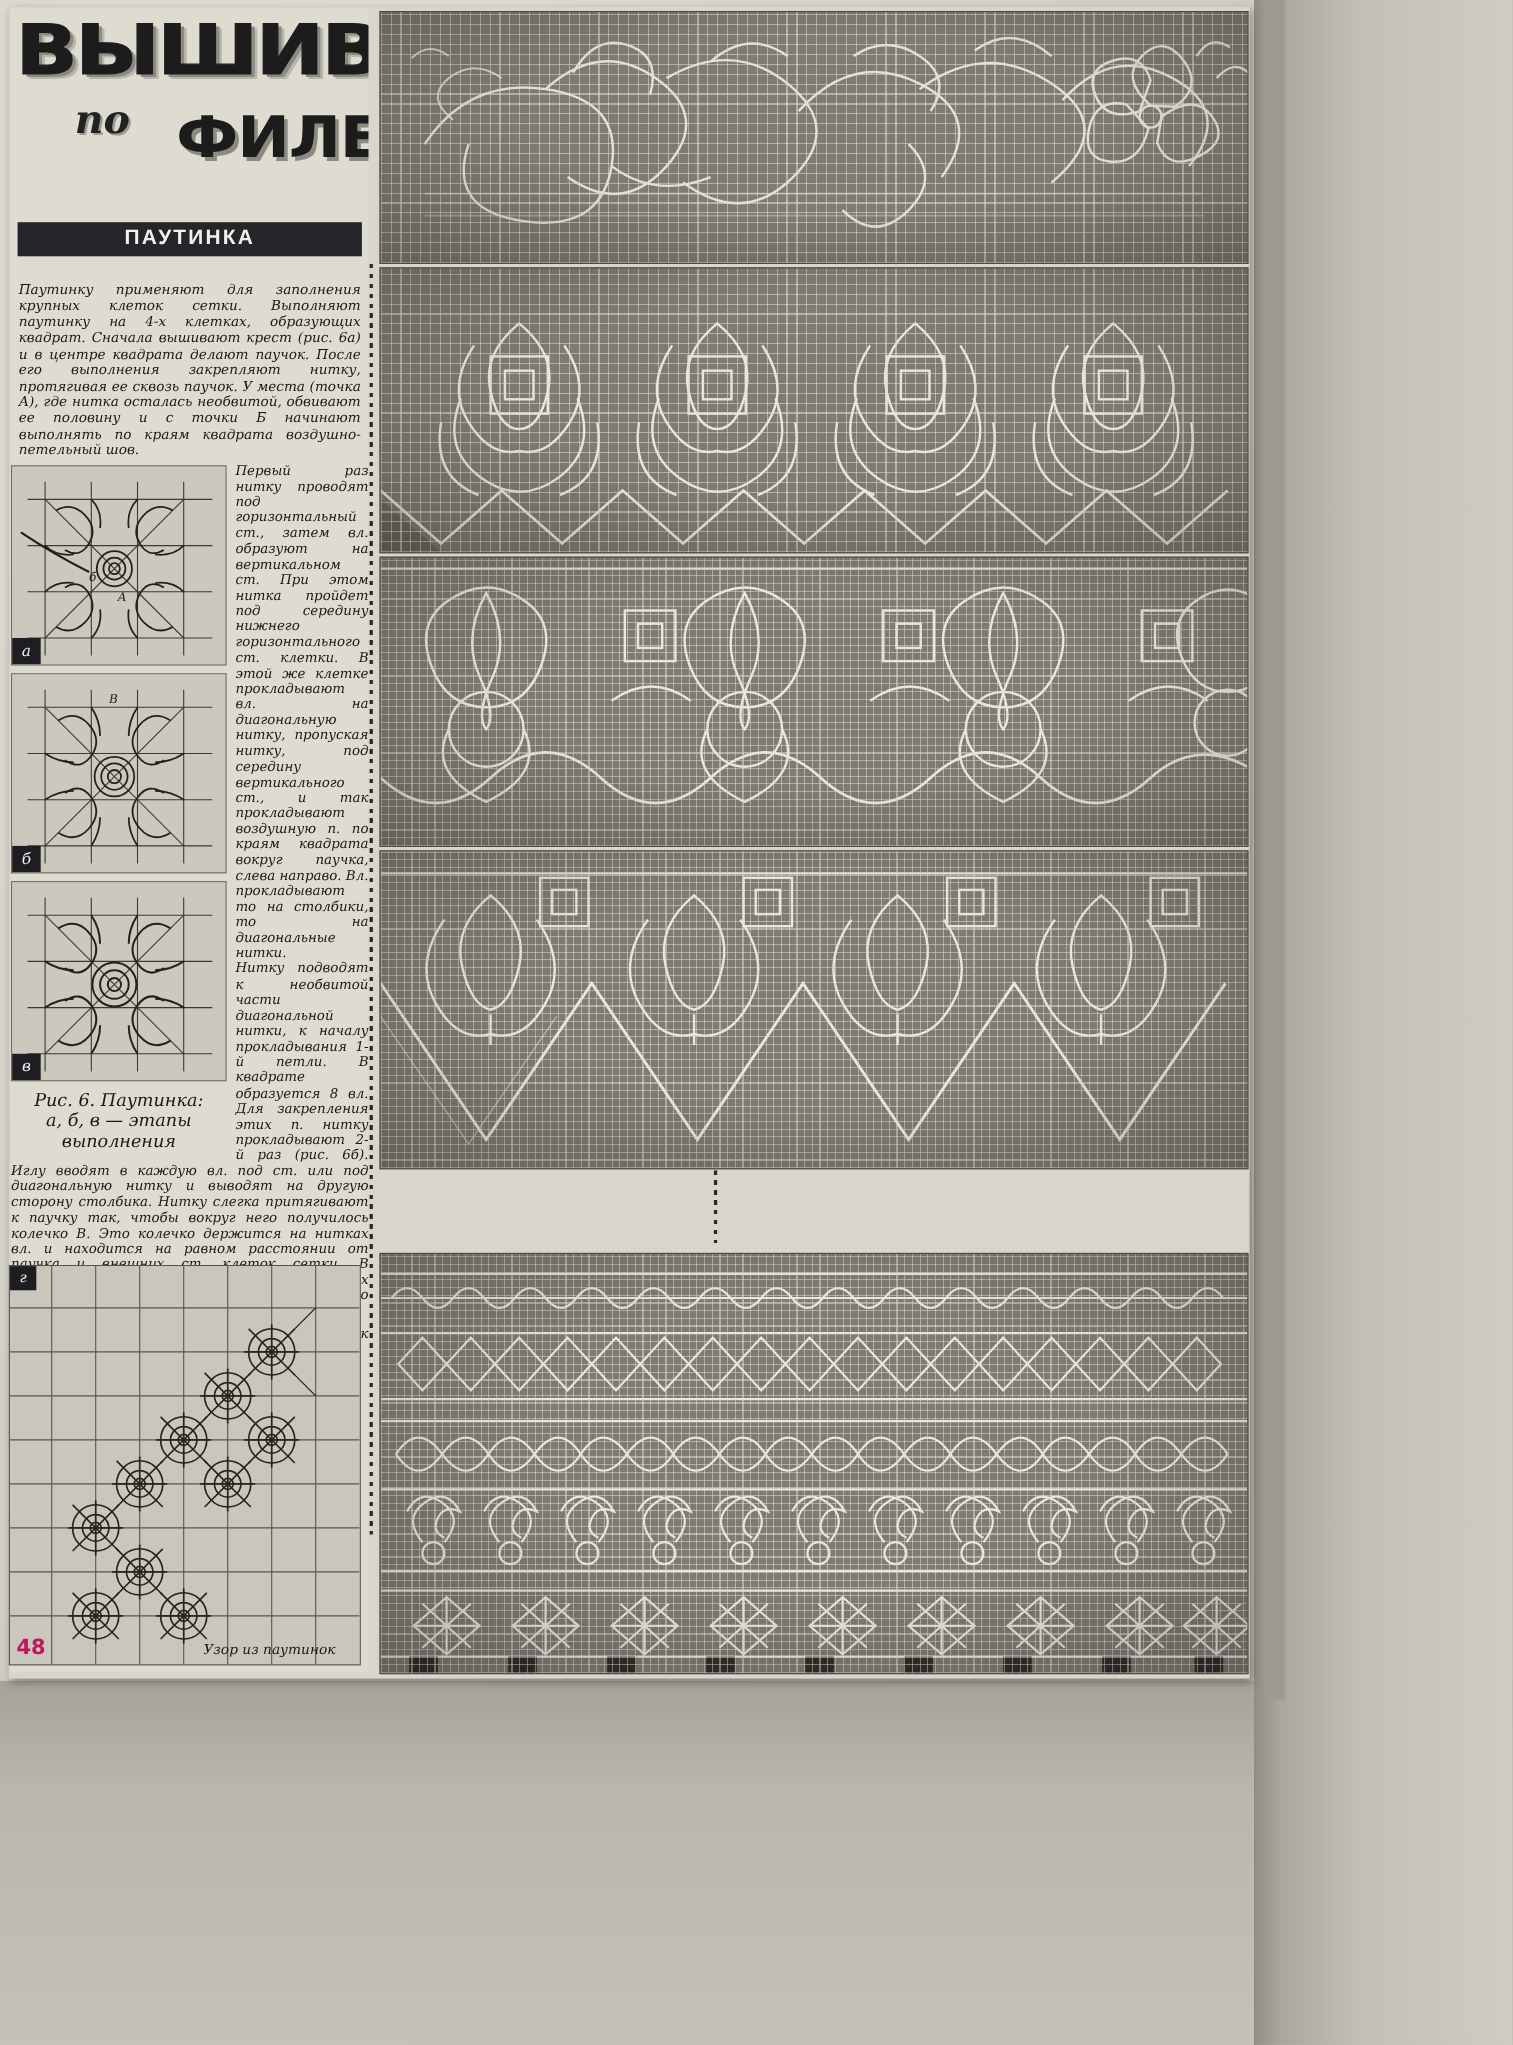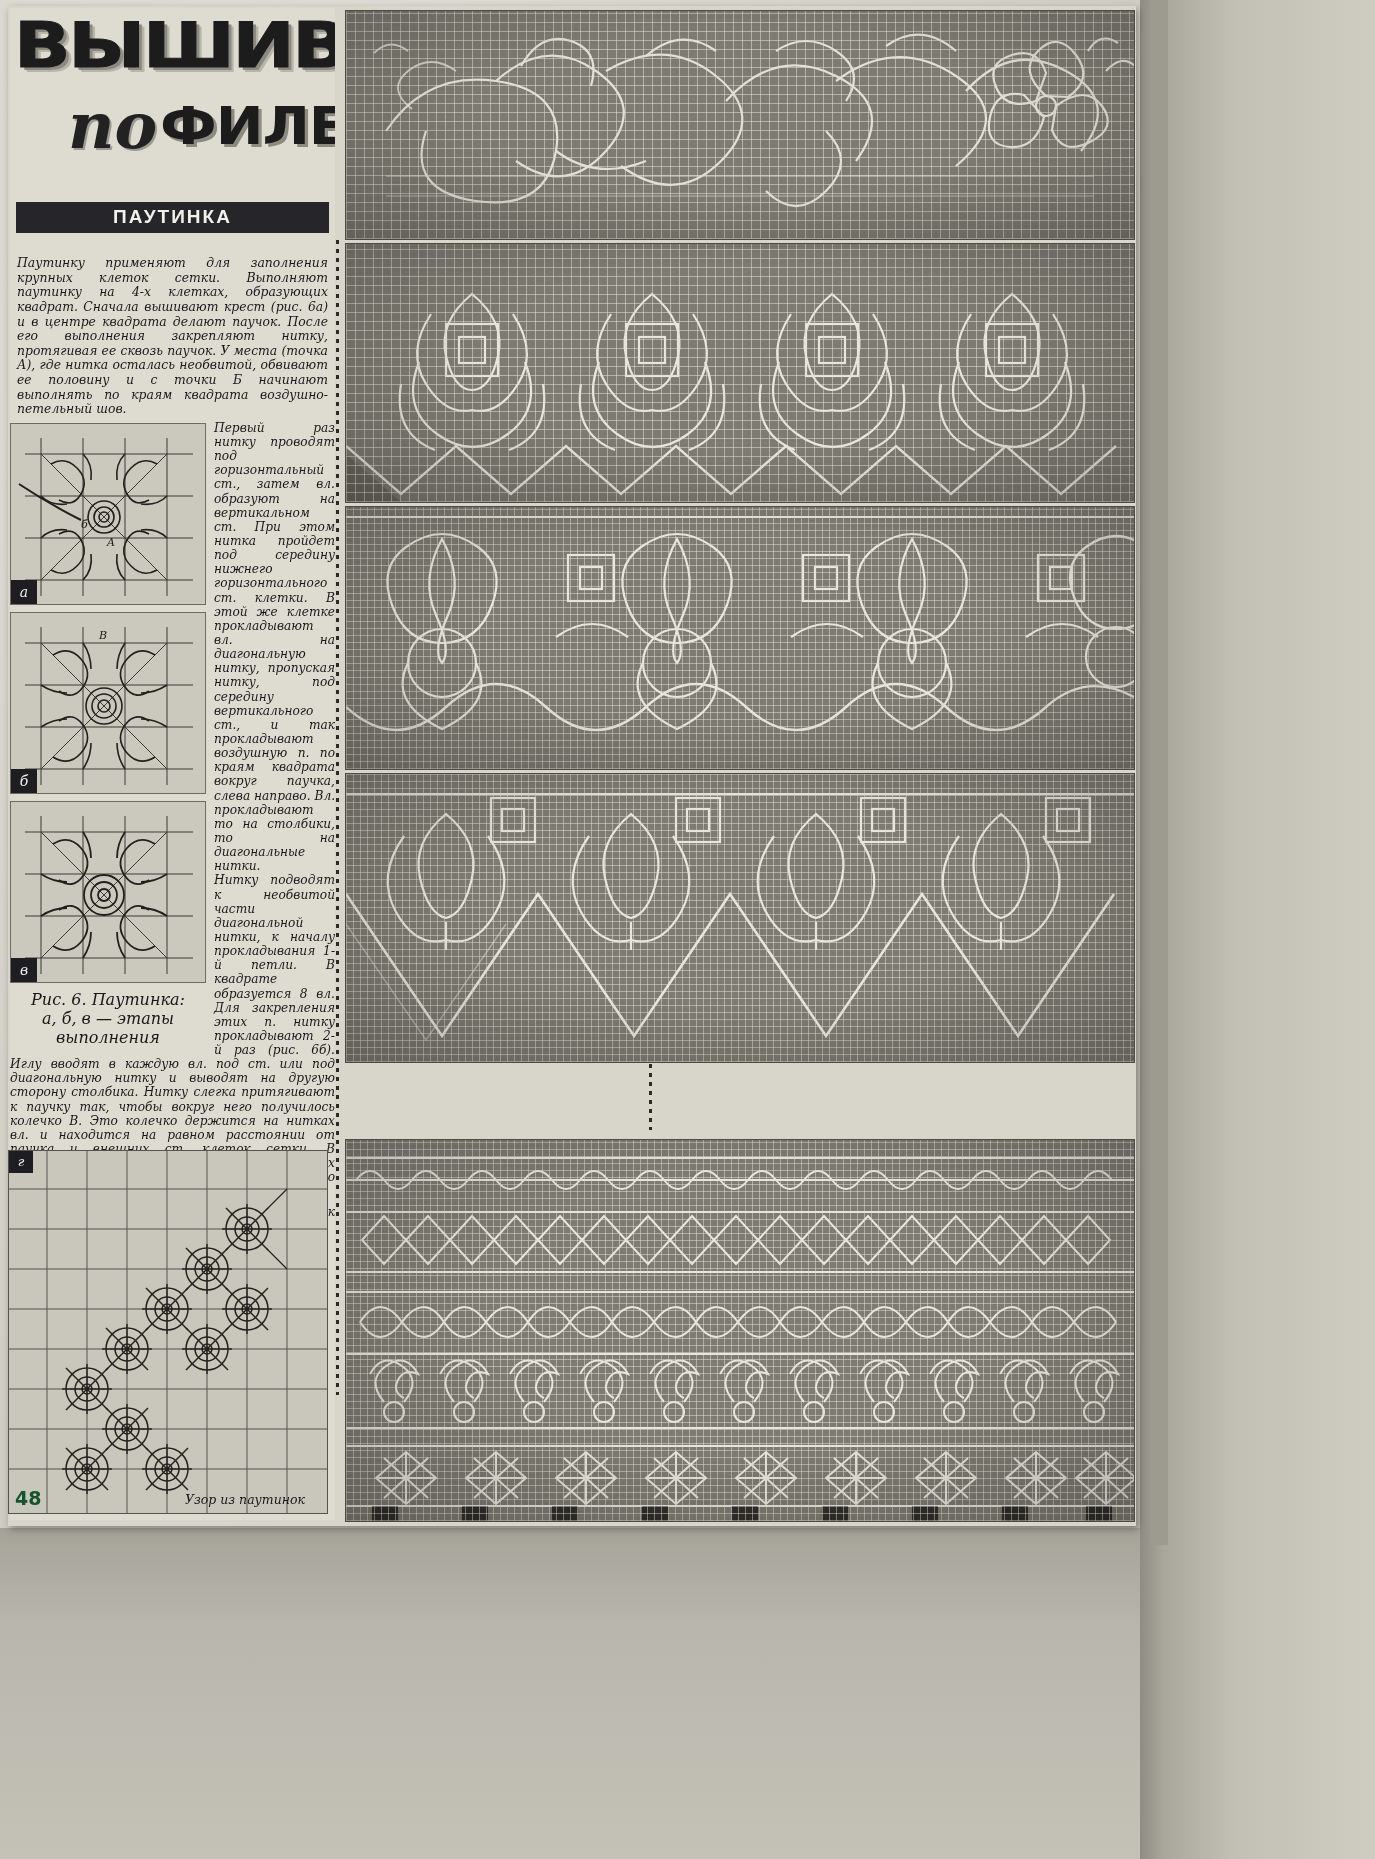--- a/index.html
+++ b/index.html
@@ -77,21 +77,21 @@
     transform: scaleX(1.18);
     transform-origin: left top;
     line-height: 1;
   }
   .masthead .script {
     position: absolute;
     left: 58px; top: 80px;
     font-family: "DejaVu Serif", serif;
     font-style: italic;
     font-weight: bold;
-    font-size: 64px;
+    font-size: 36px;
     color: #222;
     text-shadow: 2px 2px 0 #9d9a91;
   }
   .masthead .big2 {
     position: absolute;
     left: 150px; top: 88px;
     font-family: "DejaVu Sans", sans-serif;
     font-weight: bold;
     font-size: 52px;
     letter-spacing: -1px;
@@ -183,21 +183,21 @@
     text-align: center;
     line-height: 22px;
     z-index: 4;
   }
   .pattern-box .pnum {
     position: absolute;
     left: 6px; bottom: 4px;
     font-family: "DejaVu Sans", sans-serif;
     font-weight: bold;
     font-size: 19px;
-    color: #14532d;
+    color: #be185d;
     z-index: 4;
   }
   .pattern-box .pcap {
     position: absolute;
     right: 22px; bottom: 6px;
     font-family: "DejaVu Serif", serif;
     font-style: italic;
     font-size: 12.5px;
     color: #17181a;
     z-index: 4;

